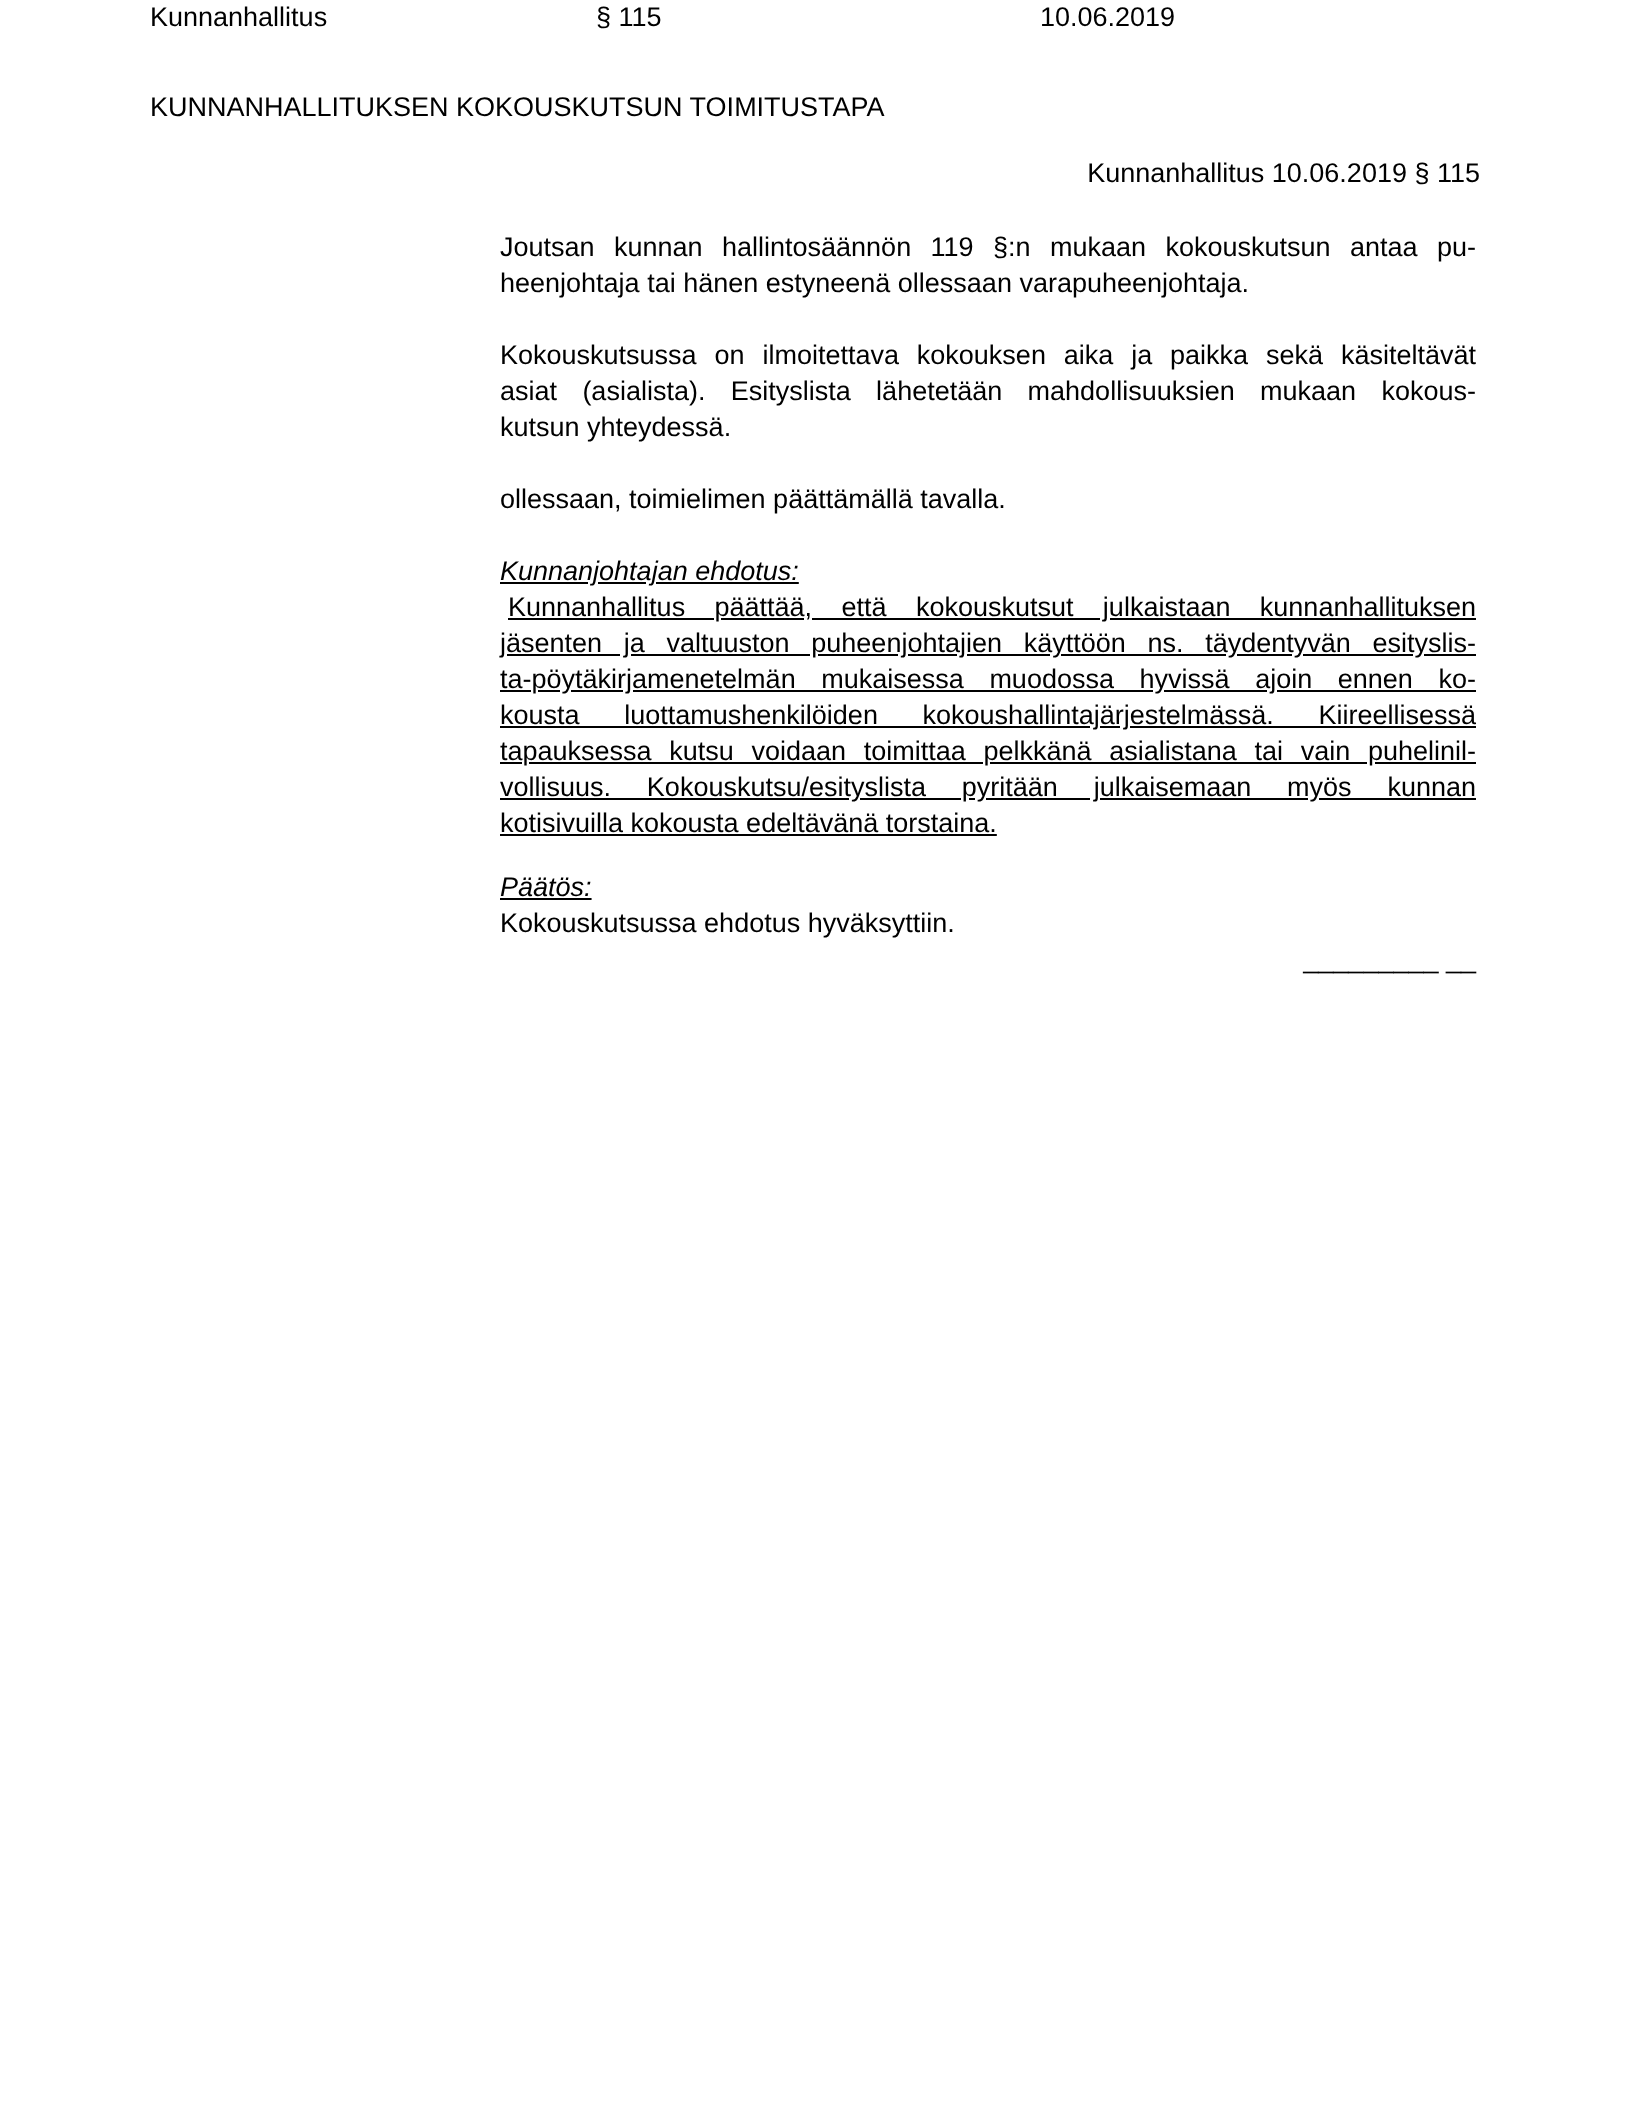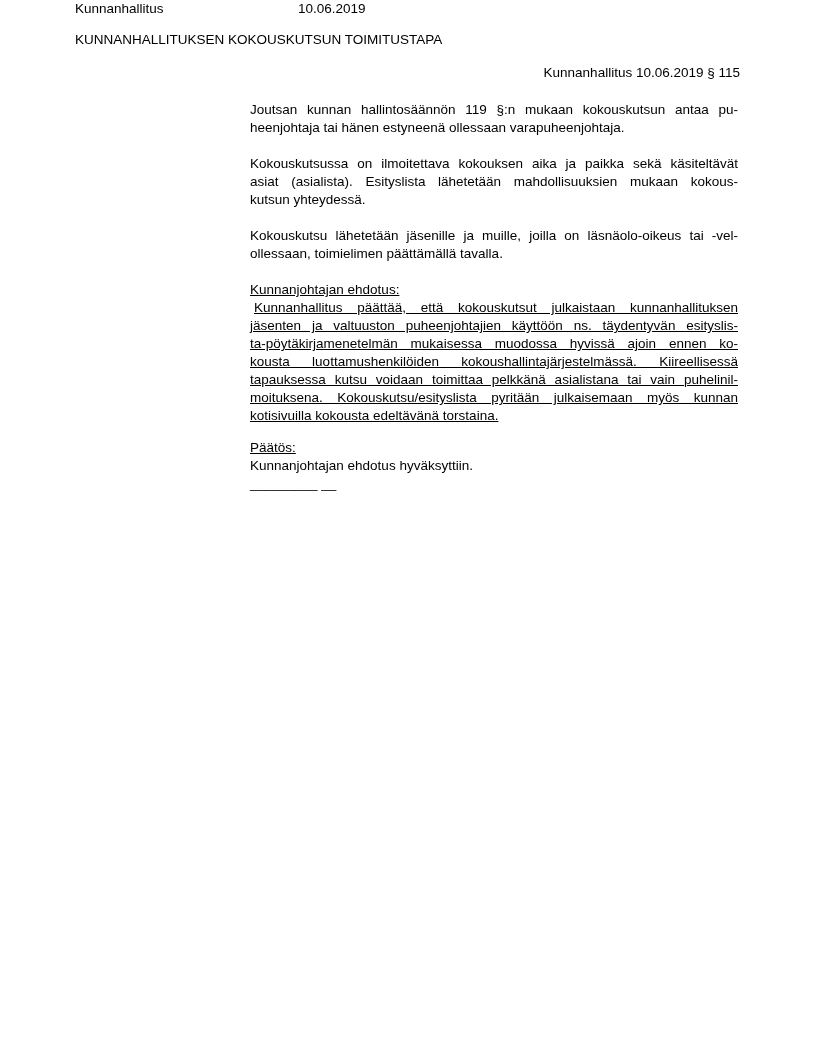--- a/index.html
+++ b/index.html
@@ -21,21 +21,21 @@
     overflow: hidden;
   }
   .doc-header {
     display: flex;
     align-items: flex-end;
   }
   .doc-header .col-committee { width: 223px; flex: 0 0 auto; }
   .doc-header .col-section   { width: 222px; flex: 0 0 auto; }
   .doc-header .col-date      { flex: 0 0 auto; }
   .doc-title {
-    margin-top: 13px;
+    margin-top: 27px;
   }
   .doc-subtitle {
     margin-top: 15px;
     text-align: right;
   }
   .content {
     margin-top: 19px;
     margin-left: 175px;
     width: 488px;
   }
@@ -56,33 +56,36 @@
   }
   .line.last {
     text-align: justify;
     text-align-last: left;
   }
   .line.indent-first {
     text-indent: 4px;
   }
   .heading-underline {
     text-decoration: underline;
+    font-style: italic;
   }
   .signature-line {
     letter-spacing: 0;
     white-space: pre;
+    text-align: right;
   }
 </style>
 </head>
 <body>
 
 <div class="page">
 
   <div class="doc-header">
     <span class="col-committee">Kunnanhallitus</span>
+    <span class="col-section">§ 115</span>
     <span class="col-date">10.06.2019</span>
   </div>
 
   <div class="doc-title">KUNNANHALLITUKSEN KOKOUSKUTSUN TOIMITUSTAPA</div>
 
   <div class="doc-subtitle">Kunnanhallitus 10.06.2019 § 115</div>
 
   <div class="content">
 
     <div class="para">
@@ -90,41 +93,40 @@
       <div class="line last">heenjohtaja tai hänen estyneenä ollessaan varapuheenjohtaja.</div>
     </div>
 
     <div class="para">
       <div class="line">Kokouskutsussa on ilmoitettava kokouksen aika ja paikka sekä käsiteltävät</div>
       <div class="line">asiat (asialista). Esityslista lähetetään mahdollisuuksien mukaan kokous-</div>
       <div class="line last">kutsun yhteydessä.</div>
     </div>
 
     <div class="para">
-      <div class="line">Kokouskutsu lähetetään jäsenille ja muille, joilla on läsnäolo-oikeus tai -vel-</div>
       <div class="line last">ollessaan, toimielimen päättämällä tavalla.</div>
     </div>
 
     <div class="para flush">
       <span class="heading-underline">Kunnanjohtajan ehdotus:</span>
     </div>
 
     <div class="para tight">
       <div class="line indent-first">Kunnanhallitus päättää, että kokouskutsut julkaistaan kunnanhallituksen</div>
       <div class="line">jäsenten ja valtuuston puheenjohtajien käyttöön ns. täydentyvän esityslis-</div>
       <div class="line">ta-pöytäkirjamenetelmän mukaisessa muodossa hyvissä ajoin ennen ko-</div>
       <div class="line">kousta luottamushenkilöiden kokoushallintajärjestelmässä. Kiireellisessä</div>
       <div class="line">tapauksessa kutsu voidaan toimittaa pelkkänä asialistana tai vain puhelinil-</div>
-      <div class="line">moituksena. Kokouskutsu/esityslista pyritään julkaisemaan myös kunnan</div>
+      <div class="line">vollisuus. Kokouskutsu/esityslista pyritään julkaisemaan myös kunnan</div>
       <div class="line last">kotisivuilla kokousta edeltävänä torstaina.</div>
     </div>
 
     <div class="para flush">
       <span class="heading-underline">Päätös:</span>
     </div>
 
-    <div class="para flush">Kunnanjohtajan ehdotus hyväksyttiin.</div>
+    <div class="para flush">Kokouskutsussa ehdotus hyväksyttiin.</div>
 
     <div class="para flush signature-line">_________ __</div>
 
   </div>
 
 </div>
 
 </body></html>

